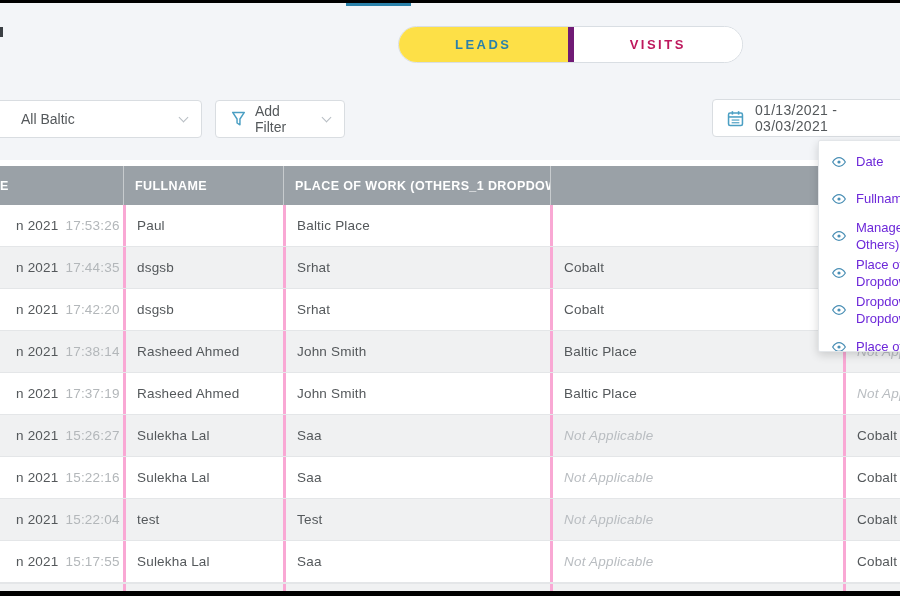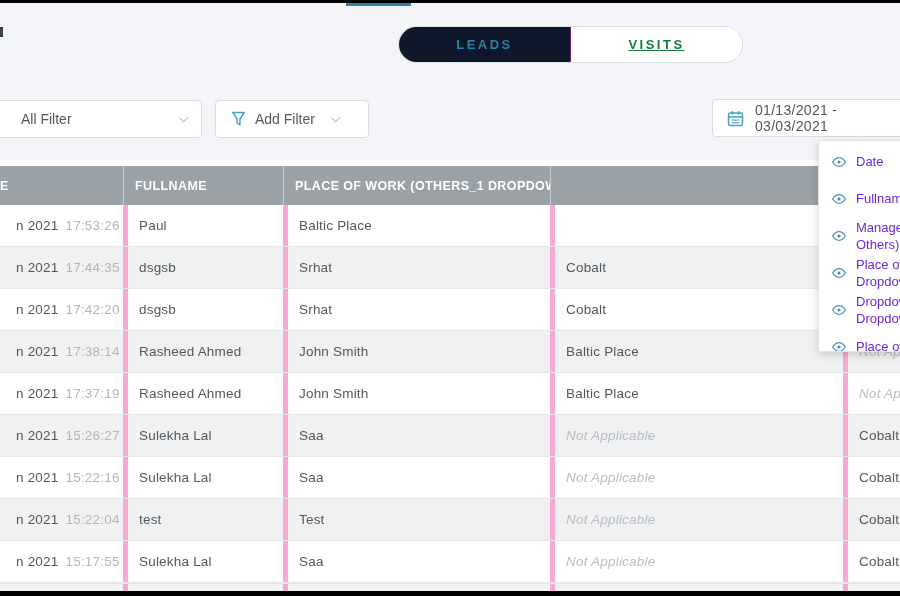--- a/index.html
+++ b/index.html
@@ -19,31 +19,31 @@
   
   .tabs-pill {
     position:absolute; top:26px; left:398px; width:345px; height:37px;
     border:1px solid #d9dee3; border-radius:19px; overflow:hidden;
     display:flex; background:#fff; z-index:5;
   }
   .tab {
     flex:1; display:flex; align-items:center; justify-content:center;
     font-size:13px; letter-spacing:2.5px; font-weight:600; cursor:pointer;
   }
-  .tab.leads { background:#0f172a; color:#2a81aa; border-right:1px solid #701a75; }
-  .tab.visits { background:#fff; color:#15803d;text-decoration:underline; }
+  .tab.leads { background:#fde047; color:#2a81aa; border-right:6px solid #701a75; }
+  .tab.visits { background:#fff; color:#be185d; }
 
   
   .ctrl {
     position:absolute; top:100px; height:38px; background:#fff;
     border:1px solid #d9dde1; border-radius:4px;
     display:flex; align-items:center; font-size:14px; color:#54585b;
   }
   .user-select { left:-6px; width:208px; padding:0 14px 0 26px; justify-content:space-between; }
-  .add-filter { left:215px; width:154px; padding:0 14px 0 15px; gap:9px; }
+  .add-filter { left:215px; width:130px; padding:0 14px 0 15px; gap:9px; }
   .date-picker { left:712px; width:200px; top:99px; padding:0 0 0 14px; gap:11px; letter-spacing:0.3px; }
   .chev {
     width:7px; height:7px; border-right:1.5px solid #b7bdc3; border-bottom:1.5px solid #b7bdc3;
     transform:rotate(45deg); margin-top:-4px; flex:none;
   }
   .icon-svg { flex:none; display:block; }
 
   
   .table-wrap { position:absolute; top:160px; left:0; width:1100px; z-index:1; }
   .table-topstrip { height:6px; background:#fff; width:843px; }
@@ -52,21 +52,21 @@
   .th {
     display:flex; align-items:center; padding-left:11px;
     color:#fff; font-size:12.5px; font-weight:700; letter-spacing:0.4px;
     border-left:1px solid rgba(255,255,255,0.45); white-space:nowrap; overflow:hidden;
   }
   .th:first-child { padding-left:0; border-left:none; }
   .t-row { height:42px; background:#fff; border-bottom:1px solid #e4e6e8; }
   .t-row.stripe { background:#f0f1f2; }
   .td {
     display:flex; align-items:center; padding-left:11px; font-size:13.5px;
-    border-left:5px solid #f9a8d4; white-space:nowrap; overflow:hidden; letter-spacing:0.2px;
+    border-left:3px solid #f9a8d4; white-space:nowrap; overflow:hidden; letter-spacing:0.2px;
   }
   .td:first-child { padding-left:16px; border-left:none; gap:7px; }
   .td .time { color:#b3b7ba; }
   .td.na, .na { color:#b9bdc1; font-style:italic; }
   .partial-row { height:8px; background:#f0f1f2; border-top:1px solid #e4e6e8; }
 
   
   .col-menu {
     position:absolute; top:140px; left:818px; width:140px; height:212px;
     background:#fff; border:1px solid #e3e6e9; border-radius:2px;
@@ -85,21 +85,21 @@
 <div class="topbar"></div>
 <div class="tab-underline"></div>
 <div class="edge-artifact"></div>
 
 <div class="tabs-pill">
   <div class="tab leads">LEADS</div>
   <div class="tab visits">VISITS</div>
 </div>
 
 <div class="ctrl user-select">
-  <span>All Filter</span>
+  <span>All Baltic</span>
   <span class="chev"></span>
 </div>
 
 <div class="ctrl add-filter">
   <svg class="icon-svg" width="15" height="16" viewBox="0 0 20 22">
     <path d="M2 2 H18 L12 11 V19 L8 16.5 V11 Z" fill="none" stroke="#4b9fc3" stroke-width="2" stroke-linejoin="round"></path>
   </svg>
   <span>Add Filter</span>
   <span class="chev" style="margin-left:8px;"></span>
 </div>

